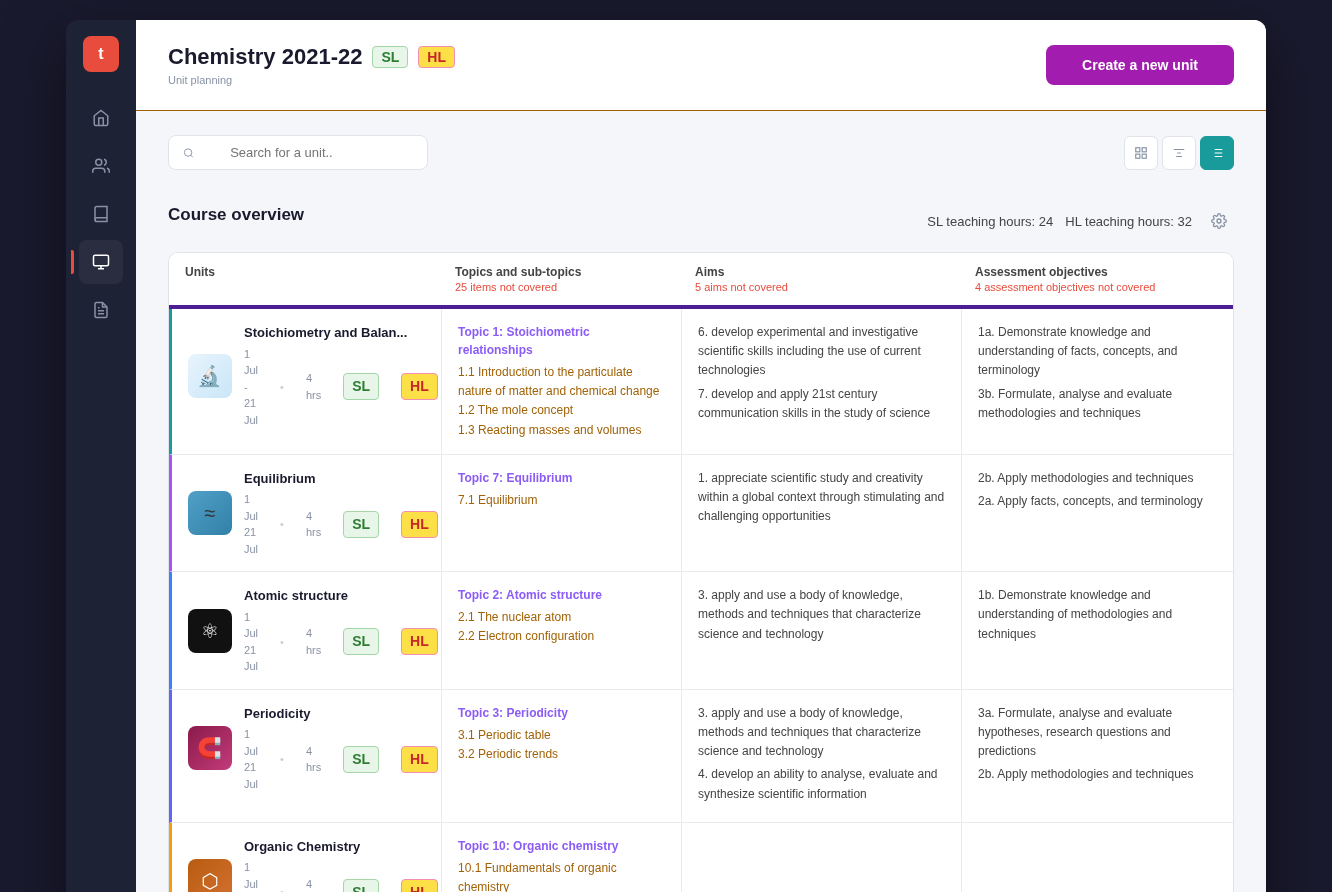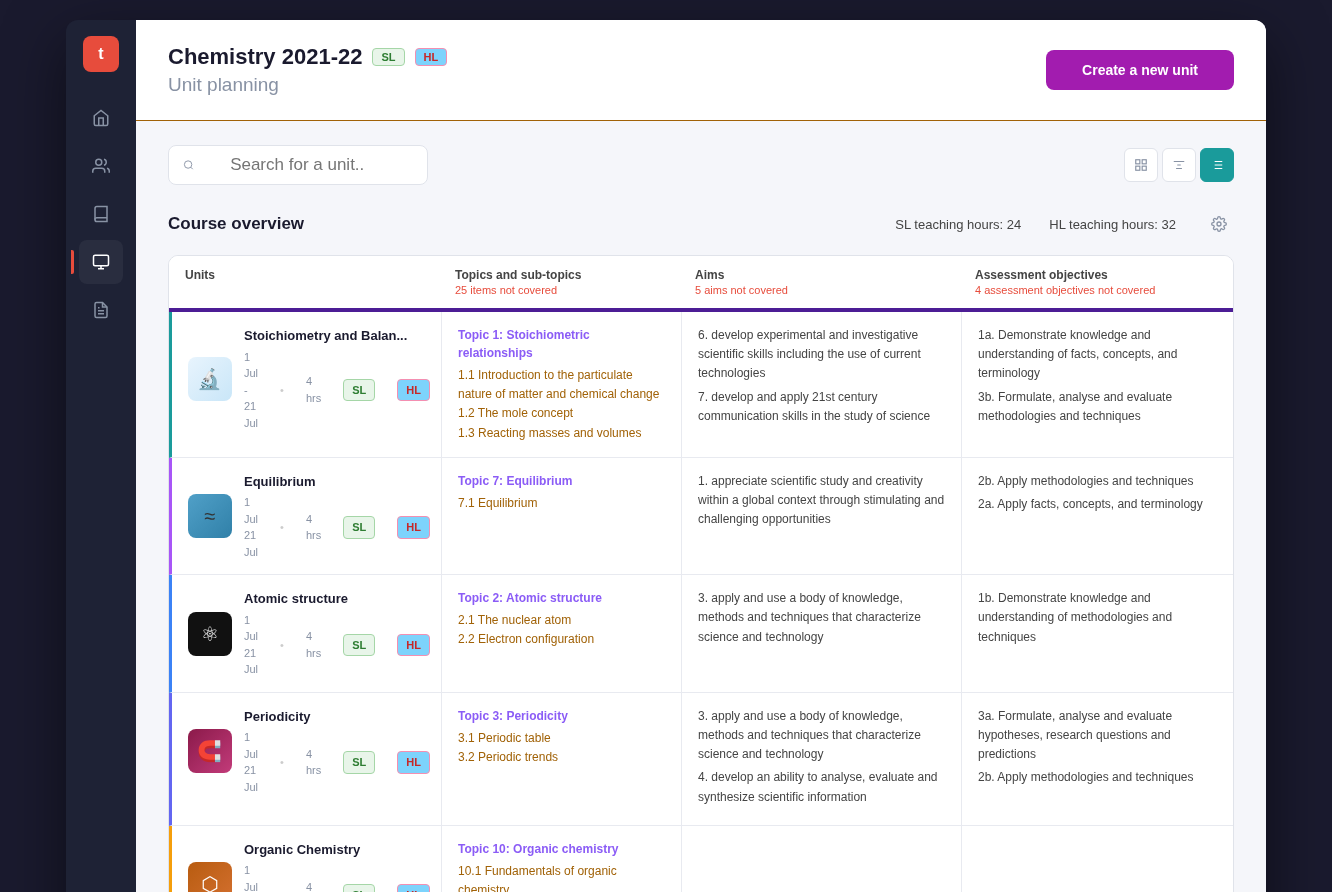--- a/index.html
+++ b/index.html
@@ -109,28 +109,28 @@
       gap: 10px;
     }
     .header-title {
       font-size: 22px;
       font-weight: 700;
       color: #1a1a2e;
     }
     .badge {
       padding: 2px 8px;
       border-radius: 4px;
-      font-size: 11px;
+      font-size: 14px;
       font-weight: 600;
       cursor: pointer;
     }
     .badge-sl { background: #e8f5e9; color: #2e7d32; border: 1px solid #a5d6a7; }
-    .badge-hl { background: #7dd3fc; color: #c62828; border: 1px solid #f48fb1; }
+    .badge-hl { background: #fde047; color: #c62828; border: 1px solid #f48fb1; }
     .header-subtitle {
-      font-size: 19px;
+      font-size: 11px;
       color: #8892a4;
       margin-top: 4px;
     }
 
     .create-btn {
       background: #a21caf;
       color: white;
       border: none;
       border-radius: 8px;
       padding: 12px 36px;
@@ -160,21 +160,21 @@
       background: white;
       border: 1px solid #e0e3ea;
       border-radius: 8px;
       padding: 9px 14px;
       width: 260px;
     }
 
     .search-input {
       border: none;
       outline: none;
-      font-size: 17px;
+      font-size: 13px;
       color: #666;
       background: transparent;
       width: 100%;
       margin-left: 28px;
     }
 
     .view-controls {
       display: flex;
       gap: 4px;
     }
@@ -205,21 +205,22 @@
       margin-bottom: 16px;
     }
     .course-overview-title {
       font-size: 17px;
       font-weight: 700;
       color: #1a1a2e;
     }
     .teaching-hours {
       display: flex;
       align-items: center;
-      gap: 28px;
+      gap: 12px;
+      margin-top: 12px;
     }
     .teaching-hours span {
       font-size: 13px;
       color: #444;
     }
     .settings-icon-btn {
       width: 30px;
       height: 30px;
       display: flex;
       align-items: center;

